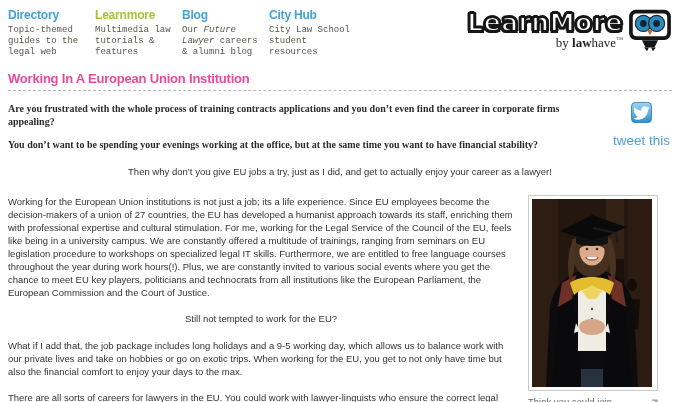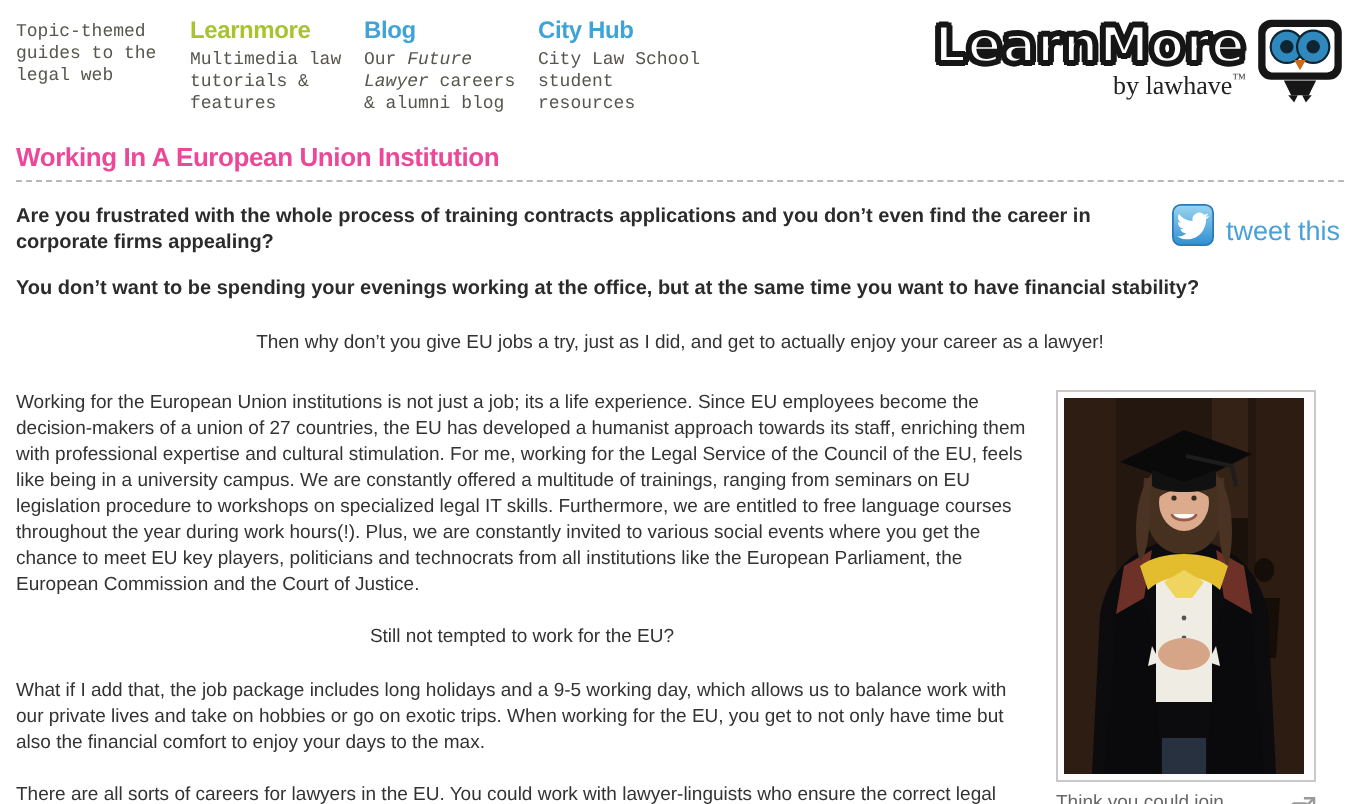--- a/index.html
+++ b/index.html
@@ -22,33 +22,33 @@
   
   .logo { margin-left: auto; display: flex; align-items: flex-start; gap: 5px; cursor: pointer; }
   .wordmark-block { text-align: right; padding-top: 2px; }
   .wordmark { font-family: "DejaVu Sans", sans-serif; font-weight: 800; font-size: 25px;
               line-height: 25px; letter-spacing: 0.5px; color: #fff;
               -webkit-text-stroke: 2px #161616;
               text-shadow: -1.5px -1.5px 0 #161616, 1.5px -1.5px 0 #161616,
                            -1.5px 1.5px 0 #161616, 1.5px 1.5px 0 #161616,
                            0 -2px 0 #161616, 0 2px 0 #161616, -2px 0 0 #161616, 2px 0 0 #161616; }
   .byline { font-family: "Liberation Serif", serif; font-size: 13px; color: #222; margin-top: 0px; }
-  .byline .law { font-weight: 400; }
+  .byline .law { font-weight: 700; }
   .byline .tm { font-size: 7px; vertical-align: super; color: #444; }
 
   
   main { padding: 0 8px; }
   h1 { font-size: 13px; font-weight: 700; color: #ec4899; margin-top: 13px; letter-spacing: -0.2px; }
   .rule { border-bottom: 1px dashed #b8b8b8; margin: 4px 0 11px 0; }
 
   .tweet { float: right; display: flex; align-items: center; gap: 6px; margin: 0 2px 8px 12px;
-           text-decoration: none; cursor: pointer; }
+           text-decoration: none; cursor: pointer; flex-direction: column; }
   .tweet-label { color: #4aa0d8; font-size: 13.5px; }
 
-  p.bold { font-size: 10px; font-weight: 700; color: #2b2b2b; line-height: 13px; margin: 0 0 10px 0; }
+  p.bold { font-size: 10px; font-weight: 700; color: #2b2b2b; line-height: 13px; margin: 0 0 10px 0; font-family: Liberation Serif, serif; }
   p.italic { font-size: 9.5px; color: #333; text-align: center; }
   p.lead { margin: 15px 0 18px 0; }
   p.body { font-size: 9.5px; line-height: 13px; color: #333; margin: 0 0 13px 0; }
   p.q { margin: 0 0 14px 0; }
 
   
   .photo-box { float: right; width: 130px; margin: 0 14px 4px 14px; }
   .frame { border: 1px solid #c9c9c9; background: #fdfdfd; padding: 3px; cursor: pointer; }
   .frame svg { display: block; }
   .caption-row { display: flex; justify-content: space-between; align-items: flex-start; margin-top: 5px; }
@@ -56,20 +56,21 @@
   .lightbox { cursor: pointer; padding-top: 1px; }
 </style>
 </head>
 <body>
 
 <div class="page">
 
   <header class="topnav">
 
     <div class="nav-col">
+      <a class="nav-title blue">Directory</a>
       <div class="nav-desc">Topic-themed guides to the legal web</div>
     </div>
 
     <div class="nav-col">
       <a class="nav-title green">Learnmore</a>
       <div class="nav-desc">Multimedia law tutorials &amp; features</div>
     </div>
 
     <div class="nav-col">
       <a class="nav-title blue">Blog</a>

